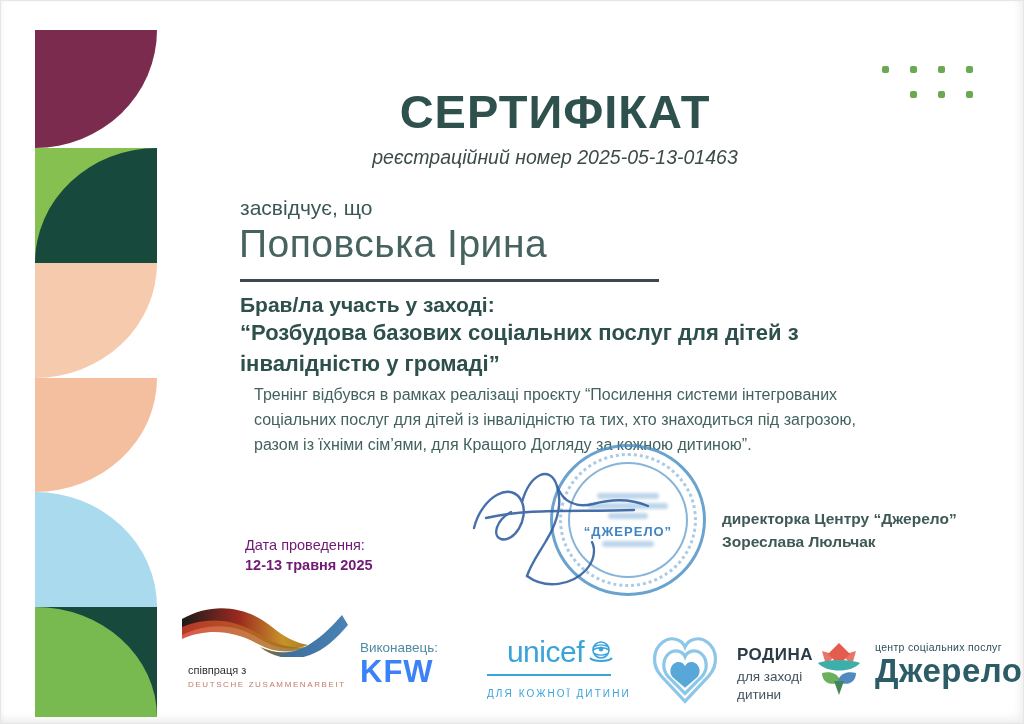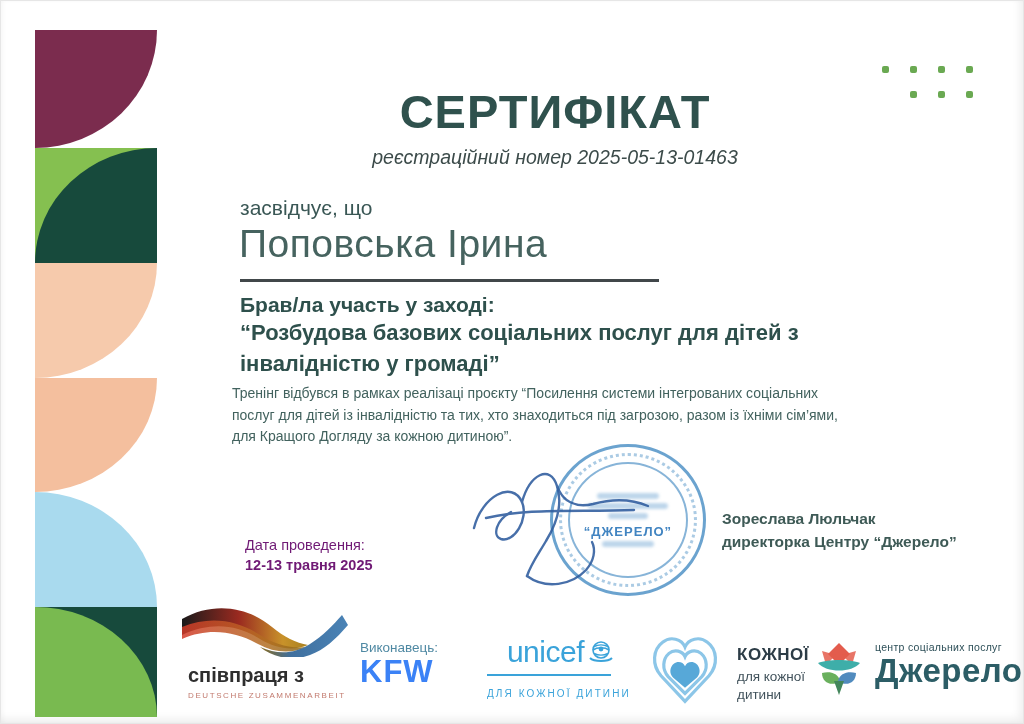--- a/index.html
+++ b/index.html
@@ -30,40 +30,40 @@
   .titleblock { position:absolute; left:230px; top:84px; width:650px; text-align:center; }
   .cert-title { font-size:47px; font-weight:700; letter-spacing:1px; color:#2f514d; }
   .cert-reg { margin-top:7px; font-size:19.5px; font-style:italic; color:#3c4b4a; }
 
   
   .certifies { position:absolute; left:240px; top:196px; font-size:21px; color:#3a5755; }
   .recipient { position:absolute; left:239px; top:222px; font-size:39px; color:#46635f; letter-spacing:.5px; }
   .name-rule { position:absolute; left:240px; top:279px; width:419px; height:2.5px; background:#41474a; }
   .part-label { position:absolute; left:240px; top:293px; font-size:21px; font-weight:700; color:#2e504c; }
   .event-title { position:absolute; left:240px; top:317px; width:635px; font-size:22px; font-weight:700; line-height:1.43; color:#2e504c; }
-  .descr { position:absolute; left:232px; top:383px; width:625px; font-size:14px; line-height:1.55; color:#42625e; }
+  .descr { position:absolute; left:254px; top:383px; width:625px; font-size:16px; line-height:1.55; color:#42625e; }
 
   
   .dateblock { position:absolute; left:245px; top:535px; font-size:14.5px; color:#701a75; line-height:20px; }
   .dateblock .val { font-weight:700; }
 
   
   .stamp { position:absolute; left:550px; top:444px; width:156px; height:152px; border:3.5px solid rgba(70,140,195,.8); border-radius:50%; }
   .stamp .ring-dots { position:absolute; inset:6px; border:3px dotted rgba(70,140,195,.45); border-radius:50%; }
   .stamp .inner { position:absolute; inset:15px; border:2px solid rgba(70,140,195,.65); border-radius:50%;
                   display:flex; flex-direction:column; align-items:center; justify-content:center; }
   .stamp .blur-bar { height:6px; border-radius:3px; background:rgba(95,155,205,.42); filter:blur(1.4px); margin:2px 0; }
   .stamp .word { font-size:13px; font-weight:700; letter-spacing:1px; color:rgba(55,125,190,.95); margin-top:3px; }
   .sig-svg { position:absolute; left:466px; top:446px; z-index:3; }
 
   .signatory { position:absolute; left:722px; top:507px; font-size:15.5px; font-weight:700; color:#3e5a56; line-height:23px; }
 
   
   .logo-german { position:absolute; left:176px; top:597px; width:185px; }
-  .logo-german .l1 { font-size:20px; color:#2e2e2e; margin:3px 0 0 12px;font-weight:bold; }
+  .logo-german .l1 { font-size:11px; color:#2e2e2e; margin:3px 0 0 12px; }
   .logo-german .l2 { font-family:"Liberation Serif", serif; font-size:24px; color:#1f1f1f; margin:1px 0 0 12px; letter-spacing:.5px; }
   .logo-german .l3 { font-size:8px; letter-spacing:1.6px; color:#c27a6e; margin:4px 0 0 12px; }
 
   .logo-kfw { position:absolute; left:360px; top:640px; }
   .logo-kfw .label { font-size:13.5px; color:#4f89a3; }
   .logo-kfw .name { font-size:31px; font-weight:700; color:#3b82f6; letter-spacing:1px; line-height:33px; }
 
   .logo-unicef { position:absolute; left:487px; top:635px; width:128px; }
   .logo-unicef .row { display:flex; align-items:center; gap:3px;justify-content:flex-end; }
   .logo-unicef .name { font-size:30px; color:#3aa3da; letter-spacing:-0.5px; }
@@ -138,22 +138,22 @@
     <g fill="none" stroke="#2e5c9e" stroke-width="2.4" stroke-linecap="round" opacity="0.88">
       <path d="M8,82 C16,50 46,34 56,56 C63,73 48,97 35,93 C26,90 30,74 45,66"></path>
       <path d="M56,56 C64,28 84,18 91,40 C98,62 88,82 80,95 C73,107 65,118 61,130"></path>
       <path d="M91,40 C97,56 110,62 127,58 C149,52 168,54 182,60"></path>
       <path d="M61,130 C80,144 106,139 120,124 C128,115 130,104 126,96"></path>
       <path d="M20,72 C60,62 110,66 168,64"></path>
     </g>
   </svg>
 
   <div class="signatory">
+    <div>директорка Центру “Джерело”</div>
     <div>Зореслава Люльчак</div>
-    <div>директорка Центру “Джерело”</div>
   </div>
 
   <div class="logo-german">
     <svg width="172" height="60" viewBox="0 0 172 60">
       <defs>
         <linearGradient id="gleft" x1="0" y1="0" x2="1" y2="0">
           <stop offset="0" stop-color="#1a1a1a"></stop>
             <stop offset="0.45" stop-color="#9a2a20"></stop>
           <stop offset="0.8" stop-color="#c8922a"></stop>
             <stop offset="1" stop-color="#a8801e"></stop>
@@ -200,23 +200,23 @@
 
   <div class="logo-rodyna">
     <svg width="80" height="84" viewBox="0 0 100 104">
       <g fill="none" stroke="#8cc6e8" stroke-width="4" stroke-linecap="round">
         <path d="M50,22 C46,12 32,8 22,16 C10,25 8,44 20,58 L50,90 L80,58 C92,44 90,25 78,16 C68,8 54,12 50,22 Z"></path>
         <path d="M50,34 C47,27 37,24 30,30 C22,37 21,50 29,59 L50,80 L71,59 C79,50 78,37 70,30 C63,24 53,27 50,34 Z"></path>
       </g>
       <path d="M50,46 C48,41 41,39 36,43 C31,47 30,55 35,60 L50,73 L65,60 C70,55 69,47 64,43 C59,39 52,41 50,46 Z" fill="#57a8d8"></path>
     </svg>
     <div class="txt">
-      <div class="name">КОЖНОЇ</div>
+      <div class="name">РОДИНА</div>
       <div class="tag">
-        <span>для кожної</span><br>
+        <span>для заході</span><br>
         <span>дитини</span>
       </div>
     </div>
   </div>
 
   <div class="logo-dzherelo">
     <svg width="54" height="58" viewBox="0 0 54 58">
       <g opacity="0.9">
         <path d="M27,2 L38,13 L27,24 L16,13 Z" fill="#e04b3a"></path>
         <path d="M10,10 L24,14 L14,24 Z" fill="#e04b3a" opacity="0.85"></path>

